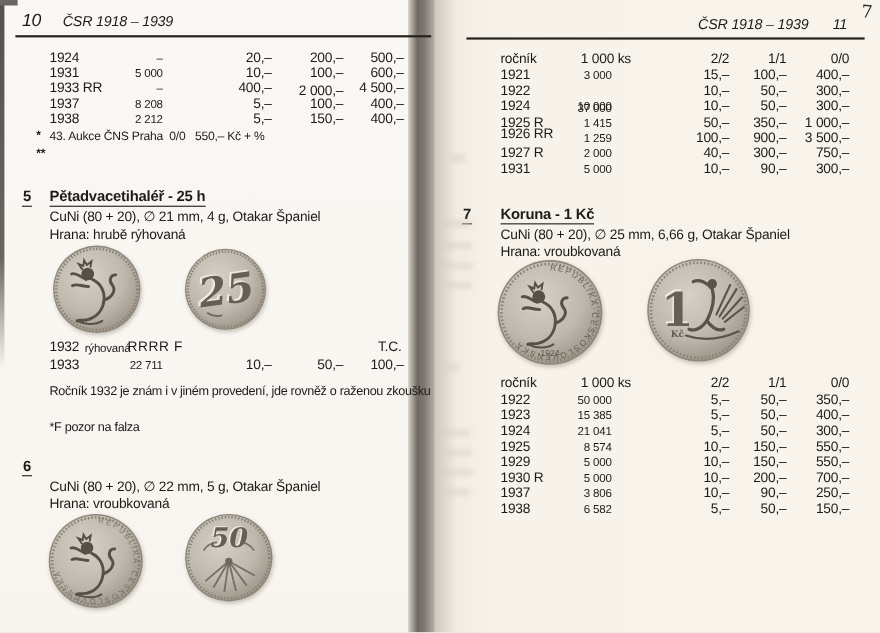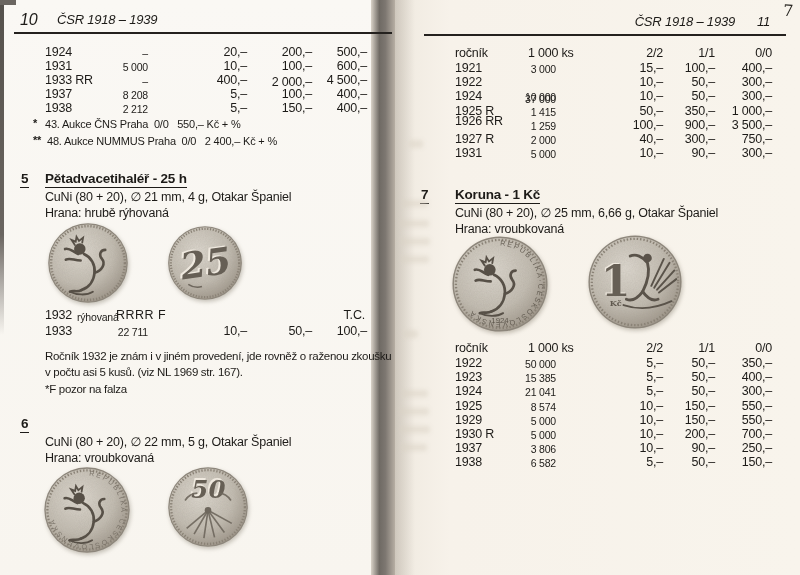--- a/index.html
+++ b/index.html
@@ -98,21 +98,20 @@
 
   <div class="t" style="left:45px;top:101px">1938</div>
   <div class="t small r" style="left:70px;top:102px;width:78px">2 212</div>
   <div class="t r" style="left:172px;top:101px;width:75px">5,–</div>
   <div class="t r" style="left:237px;top:101px;width:75px">150,–</div>
   <div class="t r" style="left:292px;top:101px;width:75px">400,–</div>
 
   <div class="t fn b" style="left:33px;top:117px">*</div>
   <div class="t fn" style="left:45px;top:118px">43. Aukce ČNS Praha  0/0   550,– Kč + %</div>
   <div class="t fn b" style="left:33px;top:134px">**</div>
-  <div class="t fn" style="left:47px;top:135px">48. Aukce NUMMUS Praha  0/0   2 400,– Kč + %</div>
 
   <div class="t num" style="left:20px;top:172px;font-size:13.5px">5</div>
   <div class="t hd" style="left:45px;top:172px">Pětadvacetihaléř - 25 h</div>
   <div class="t" style="left:45px;top:190px">CuNi (80 + 20), ∅ 21 mm, 4 g, Otakar Španiel</div>
   <div class="t" style="left:45px;top:206px">Hrana: hrubě rýhovaná</div>
 
   <svg class="coin" style="left:47px;top:222px;width:82px;height:82px" viewBox="0 0 100 100">
     <circle cx="50" cy="50" r="48.5" fill="#8d867b"></circle>
     <circle cx="50" cy="50" r="47" fill="url(#gCoin)"></circle>
     <circle cx="50" cy="50" r="46" fill="#777" filter="url(#fGrain)"></circle>
@@ -136,21 +135,20 @@
   <div class="t" style="left:116px;top:308px;letter-spacing:0.5px">RRRR F</div>
   <div class="t r" style="left:300px;top:308px;width:65px">T.C.</div>
 
   <div class="t" style="left:45px;top:324px">1933</div>
   <div class="t small r" style="left:70px;top:325px;width:78px">22 711</div>
   <div class="t r" style="left:172px;top:324px;width:75px">10,–</div>
   <div class="t r" style="left:237px;top:324px;width:75px">50,–</div>
   <div class="t r" style="left:292px;top:324px;width:75px">100,–</div>
 
   <div class="t note" style="left:45px;top:348px">Ročník 1932 je znám i v jiném provedení, jde rovněž o raženou zkoušku</div>
-  <div class="t note" style="left:45px;top:364px">v počtu asi 5 kusů. (viz NL 1969 str. 167).</div>
   <div class="t note" style="left:45px;top:381px">*F pozor na falza</div>
 
   <div class="t num" style="left:20px;top:417px;font-size:13.5px">6</div>
   <div class="t" style="left:45px;top:435px">CuNi (80 + 20), ∅ 22 mm, 5 g, Otakar Španiel</div>
   <div class="t" style="left:45px;top:451px">Hrana: vroubkovaná</div>
 
   <svg class="coin" style="left:43px;top:466px;width:88px;height:88px" viewBox="0 0 100 100">
     <circle cx="50" cy="50" r="48.5" fill="#8d867b"></circle>
     <circle cx="50" cy="50" r="47" fill="url(#gCoin)"></circle>
     <circle cx="50" cy="50" r="46" fill="#777" filter="url(#fGrain)"></circle>

